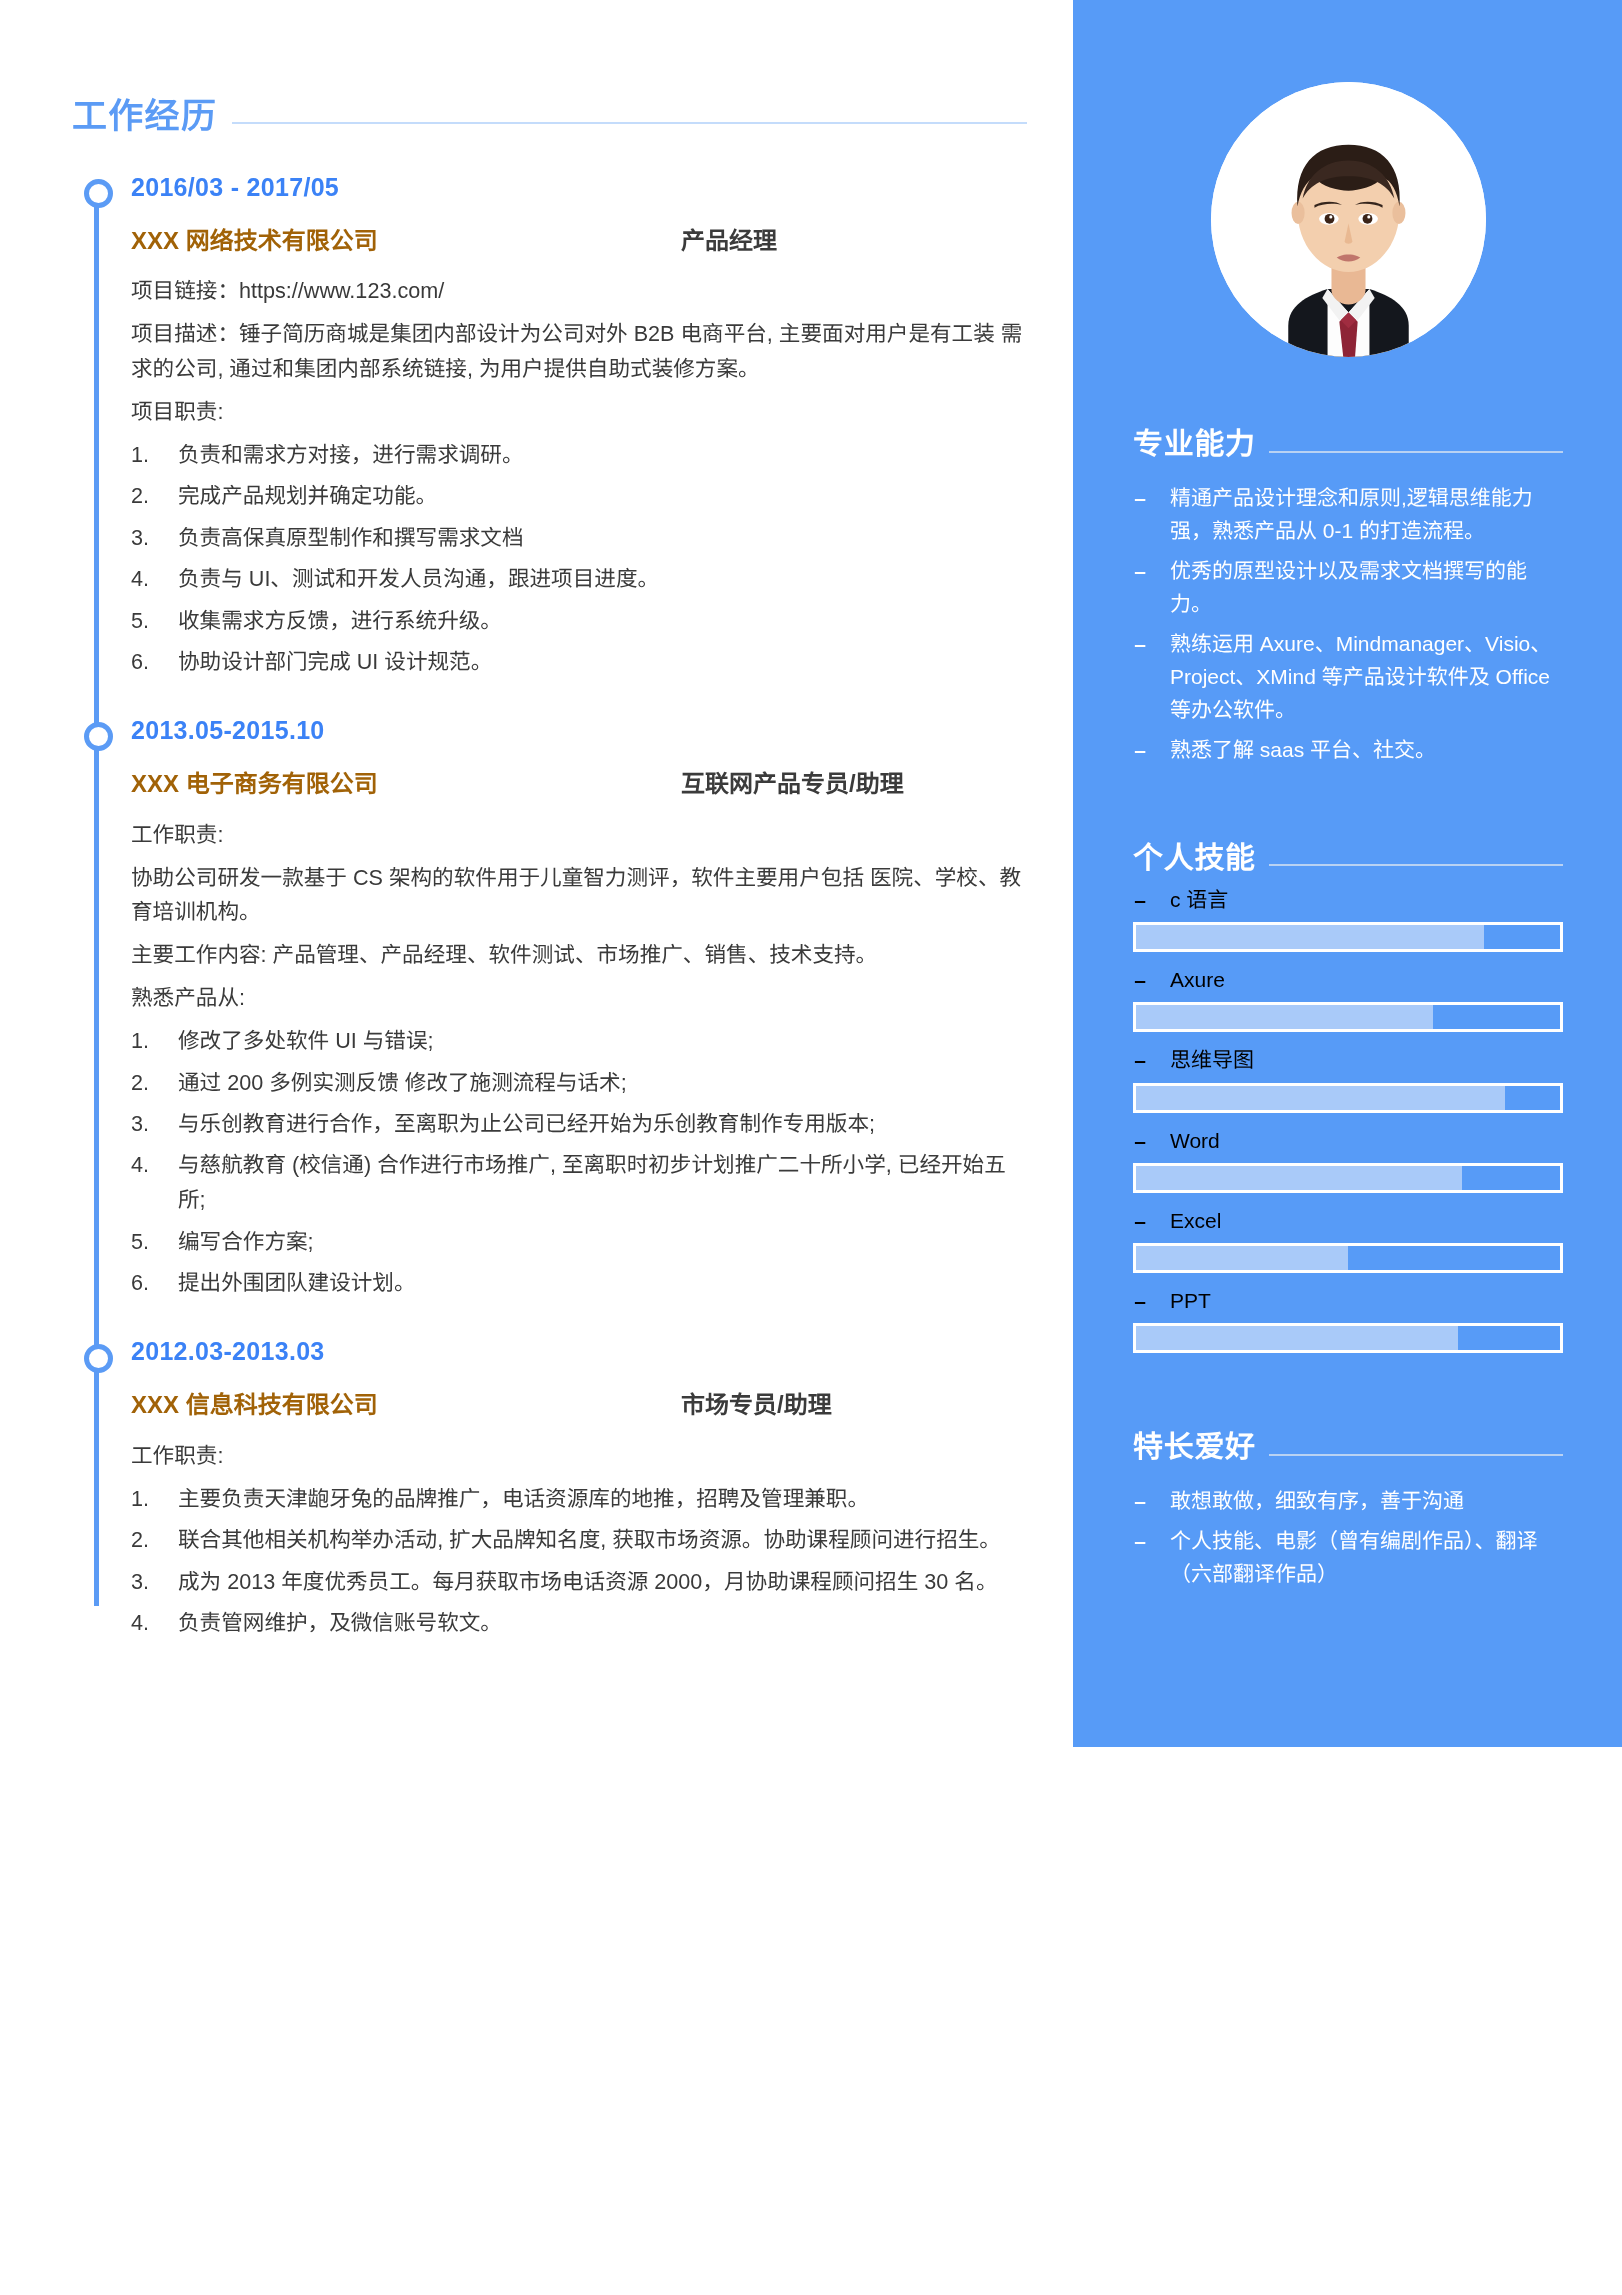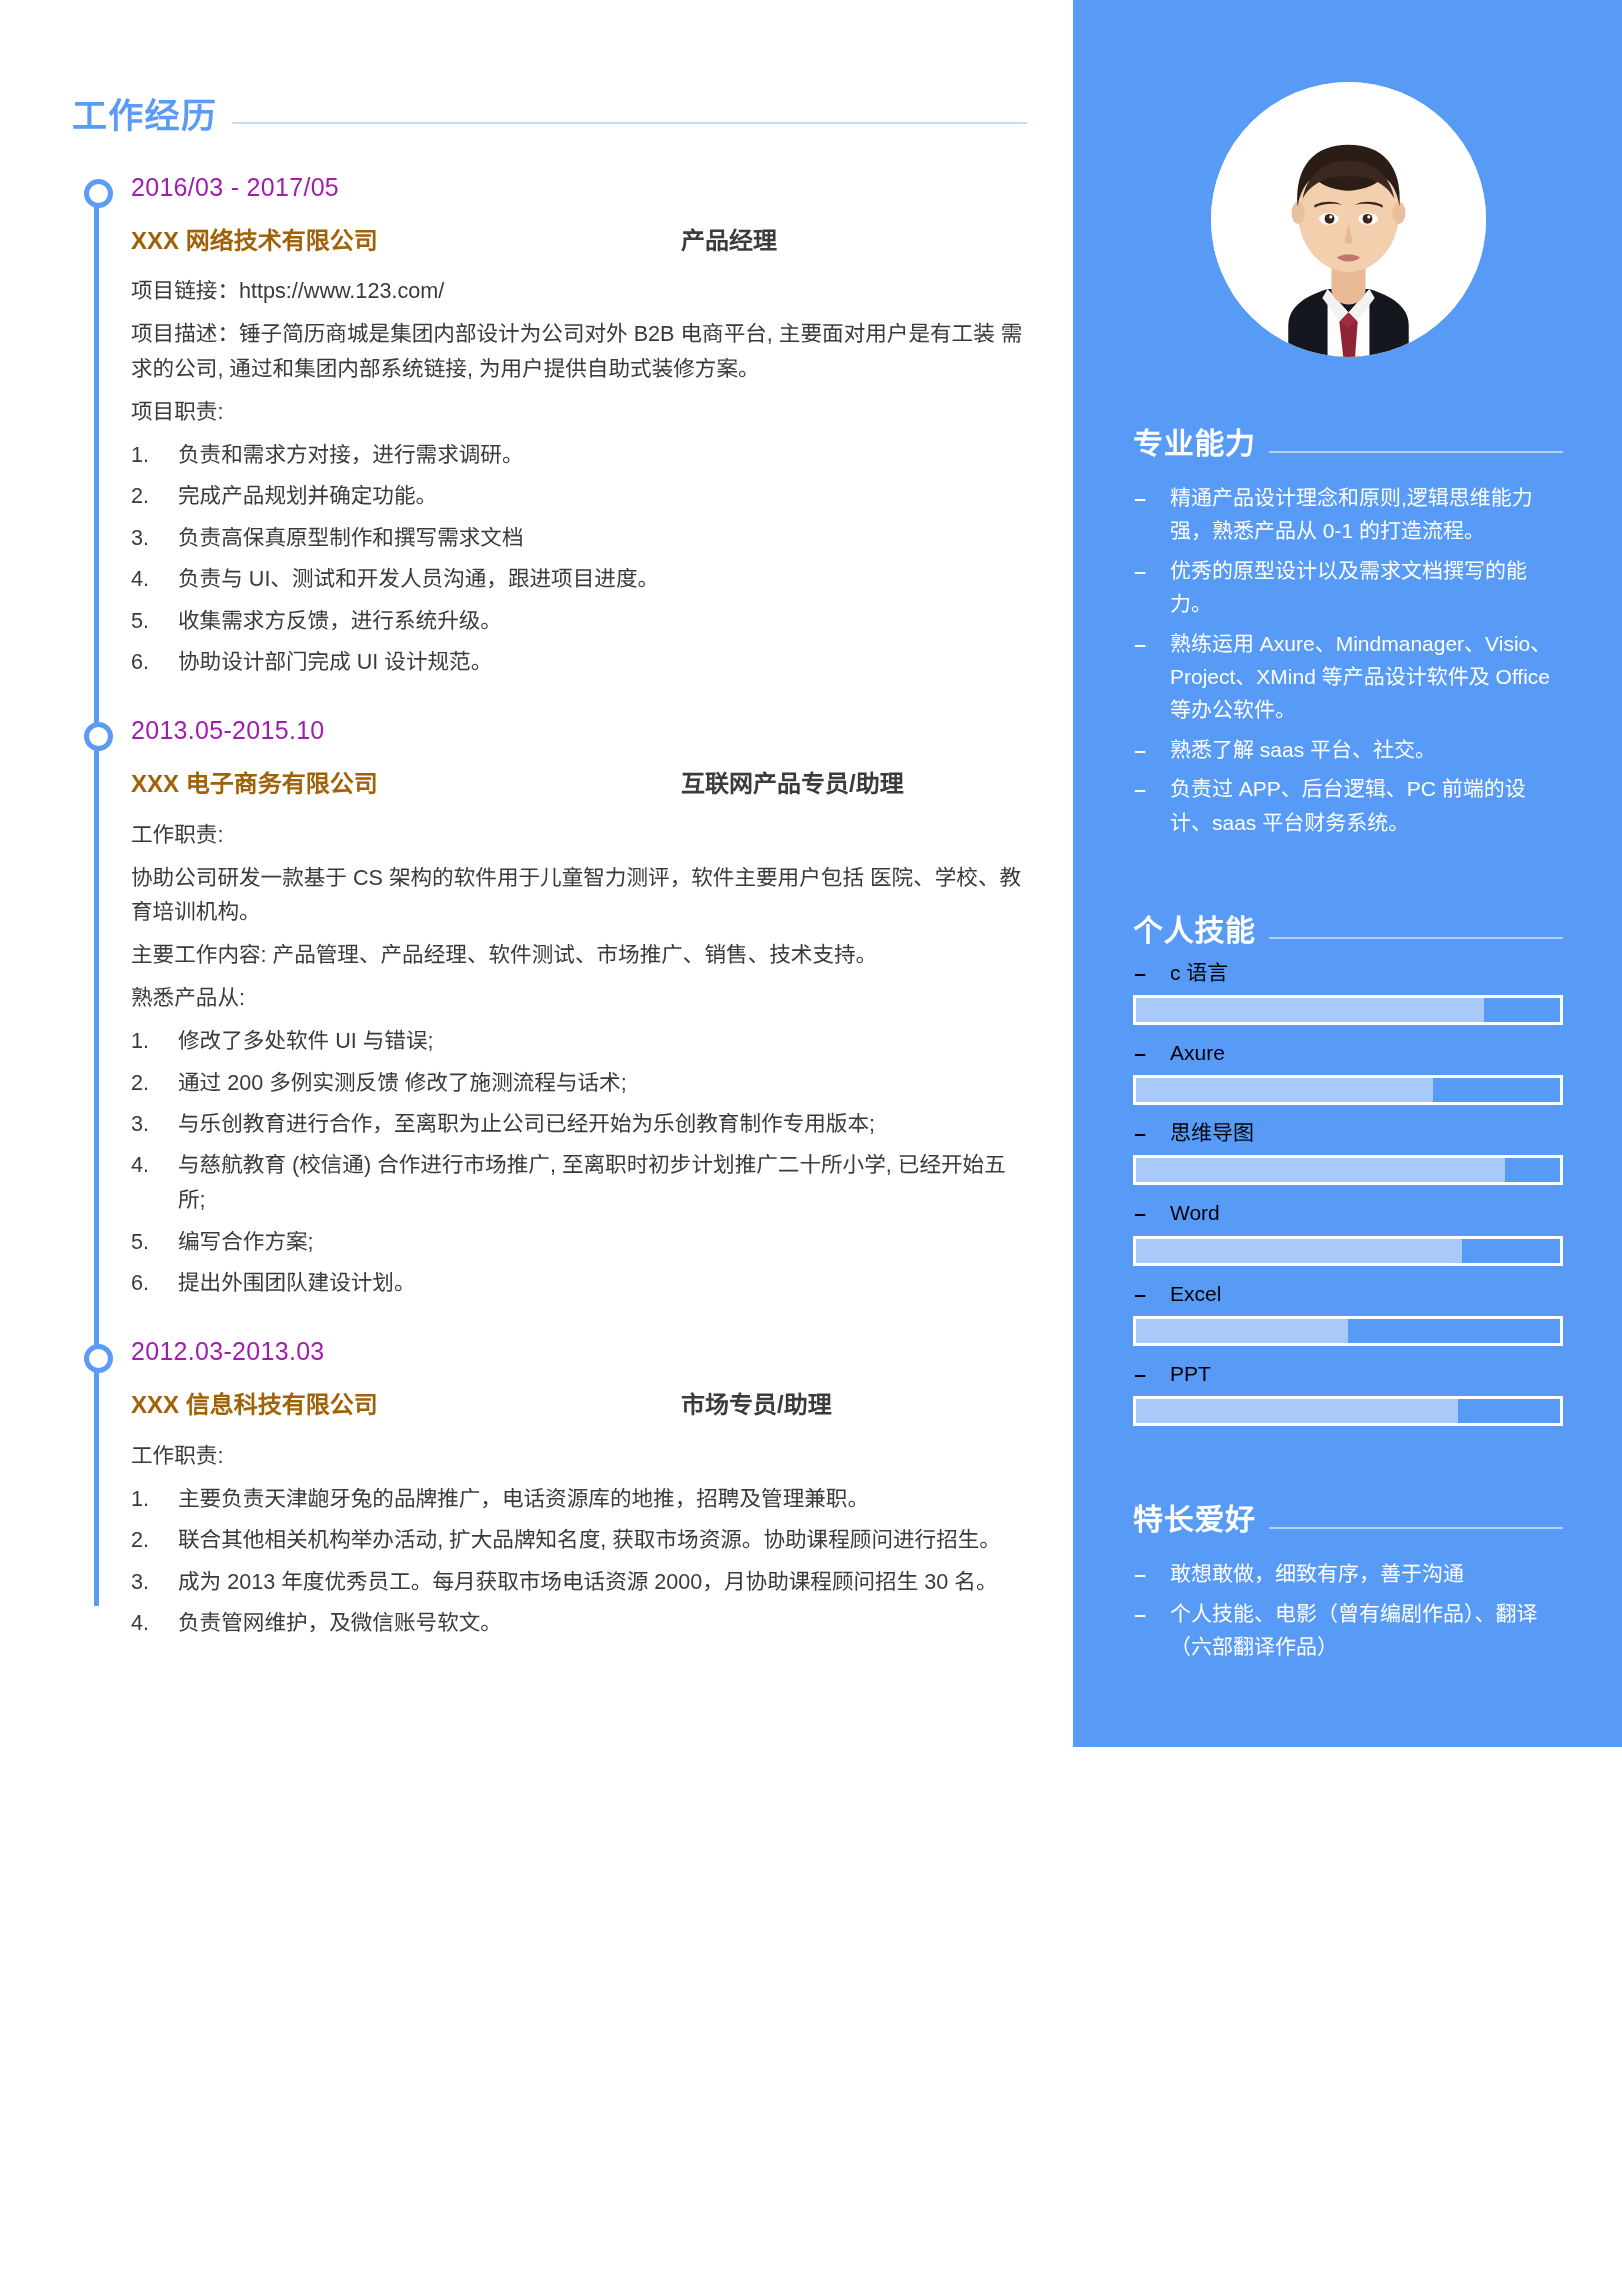--- a/index.html
+++ b/index.html
@@ -76,22 +76,22 @@
     top: 5.2px;
     width: 29px;
     height: 29px;
     border: 5.9px solid #5b9bf5;
     border-radius: 50%;
     background: #ffffff;
   }
 
   .job-date {
     font-size: 25px;
-    font-weight: normal;
-    color: #a21caf;
+    font-weight: bold;
+    color: #3b82f6;
     letter-spacing: 0.3px;
     margin-bottom: 19.6px;
     line-height: 1.1;
   }
 
   .job-row {
     display: flex;
     align-items: baseline;
     margin-bottom: 18.3px;
   }
@@ -353,21 +353,20 @@
     <div class="sec-gap-1">
       <div class="section-head-right">
         <div class="section-title-right">专业能力</div>
         <div class="section-rule-right"></div>
       </div>
       <ul class="dash-list list-gap" id="professional-list">
           <li>精通产品设计理念和原则,逻辑思维能力强，熟悉产品从 0-1 的打造流程。</li>
           <li>优秀的原型设计以及需求文档撰写的能力。</li>
           <li>熟练运用 Axure、Mindmanager、Visio、Project、XMind 等产品设计软件及 Office 等办公软件。</li>
           <li>熟悉了解 saas 平台、社交。</li>
-          <li>负责过 APP、后台逻辑、PC 前端的设计、saas 平台财务系统。</li>
         </ul>
     </div>
 
     <div class="sec-gap-2">
       <div class="section-head-right">
         <div class="section-title-right">个人技能</div>
         <div class="section-rule-right"></div>
       </div>
       <div class="skill-block" id="skills-list">
           <div class="skill-item">

